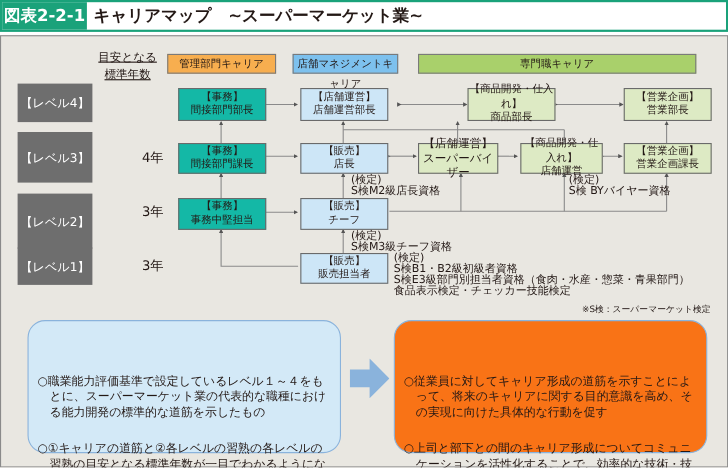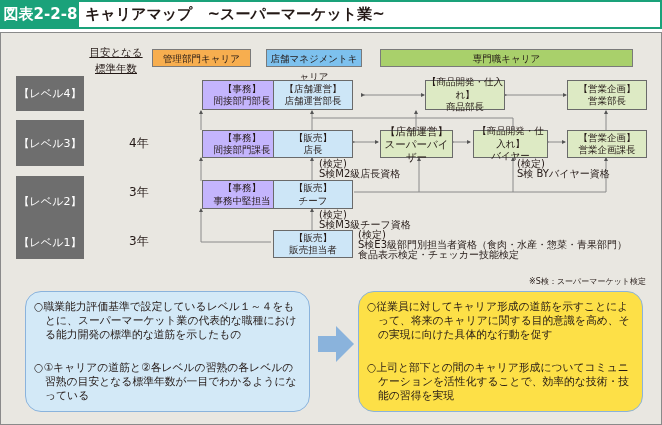--- a/index.html
+++ b/index.html
@@ -36,41 +36,41 @@
   }
   .lvl {
     width: 68px; background: #6e6e6e; color: #ffffff; border-radius: 0;
     font-size: 11px; text-align: center; display: flex; align-items: center; justify-content: center;
   }
   .yr { font-size: 12px; color: #231815; margin-left: 22px; }
   .box {
     border: 1px solid #6a6a6a; font-size: 9.5px; line-height: 12.5px; text-align: center;
     display: flex; flex-direction: column; justify-content: center; color: #231815;
   }
-  .box.admin { background: #c4b5fd; margin-left: 40px; }
+  .box.admin { background: #14b8a6; }
   .box.store { background: #cde6f7; }
   .box.spec { background: #ddeac4; }
   .box.big { font-size: 10.5px; line-height: 13px; }
   .note { font-size: 10px; line-height: 10px; color: #231815; white-space: nowrap; }
   svg.lines { position: absolute; left: 0; top: 0; }
   .summary {
     border-radius: 16px; border: 1.5px solid #8ab3dc; font-size: 10.8px; line-height: 14px;
     padding: 8px 10px 8px 8px; color: #231815;
   }
   .summary.left { background: #d3e9f7; }
-  .summary.right { background: #fde047; }
-  .summary p { padding-left: 11px; text-indent: -11px; }
+  .summary.right { background: #f97316; }
+  .summary p { padding-left: 11px; text-indent: -11px; margin-top: 40px; }
   .summary p + p { margin-top: 19px; }
   .footnote { font-size: 8px; color: #231815; }
 </style>
 </head>
 <body>
 
 <div class="header">
-  <div class="header-badge">図表2-2-8</div>
+  <div class="header-badge">図表2-2-1</div>
   <div class="header-title">キャリアマップ　~スーパーマーケット業~</div>
 </div>
 
 <div class="panel"></div>
 
 <svg class="lines" width="662" height="425">
   <defs>
     <marker id="ah" markerWidth="4" markerHeight="4" refX="3" refY="2" orient="auto">
       <path d="M0,0 L4,2 L0,4 z" fill="#555"></path>
     </marker>
@@ -164,41 +164,42 @@
 <div class="abs box spec" style="left:567px; top:80px; width:80px; height:30px;">
   <span>【営業企画】</span>
   <span>営業部長</span>
 </div>
 <div class="abs box spec big" style="left:380px; top:130px; width:73px; height:28px;">
   <span>【店舗運営】</span>
   <span>スーパーバイザー</span>
 </div>
 <div class="abs box spec" style="left:473px; top:130px; width:75px; height:28px;">
   <span>【商品開発・仕入れ】</span>
-  <span>バイヤー</span>
+  <span>店舗運営</span>
 </div>
 <div class="abs box spec" style="left:567px; top:130px; width:80px; height:28px;">
   <span>【営業企画】</span>
   <span>営業企画課長</span>
 </div>
 
 <div class="abs note" style="left:319px; top:159px;">
   <div>(検定)</div>
   <div>S検M2級店長資格</div>
 </div>
 <div class="abs note" style="left:517px; top:159px;">
   <div>(検定)</div>
   <div>S検 BYバイヤー資格</div>
 </div>
 <div class="abs note" style="left:319px; top:210px;">
   <div>(検定)</div>
   <div>S検M3級チーフ資格</div>
 </div>
 <div class="abs note" style="left:358px; top:230px;">
   <div>(検定)</div>
+  <div>S検B1・B2級初級者資格</div>
   <div>S検E3級部門別担当者資格（食肉・水産・惣菜・青果部門）</div>
   <div>食品表示検定・チェッカー技能検定</div>
 </div>
 
 <div class="abs footnote" style="right:16px; top:276px;">※S検：スーパーマーケット検定</div>
 
 <div class="abs summary left" style="left:25px; top:291px; width:285px; height:121px;">
   <p>○職業能力評価基準で設定しているレベル１～４をもとに、スーパーマーケット業の代表的な職種における能力開発の標準的な道筋を示したもの</p>
   <p>○①キャリアの道筋と②各レベルの習熟の各レベルの習熟の目安となる標準年数が一目でわかるようになっている</p>
 </div>

